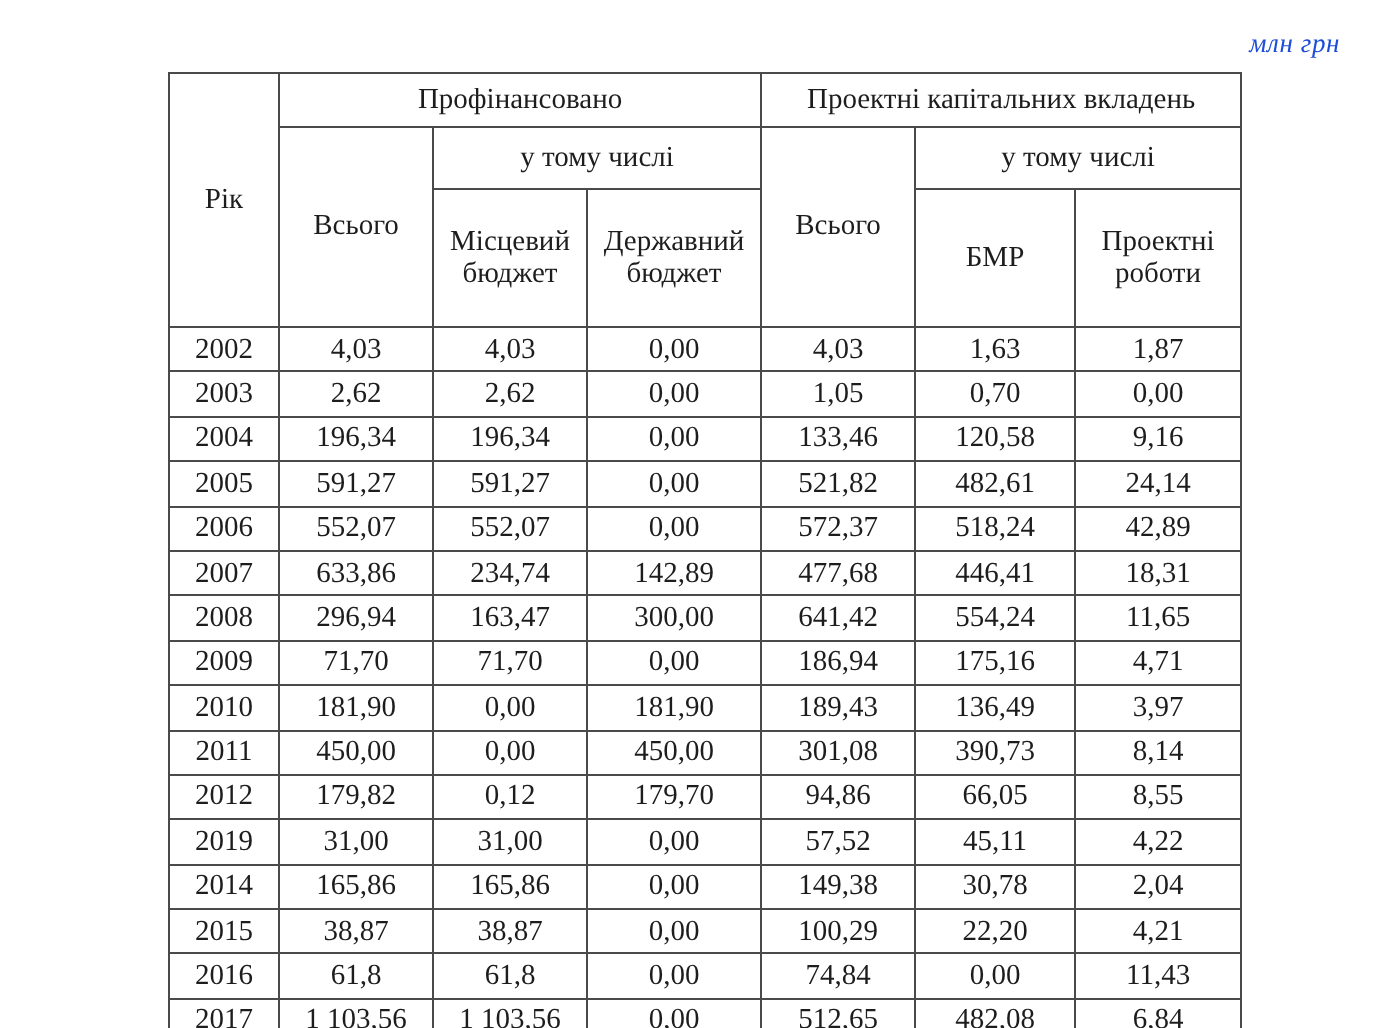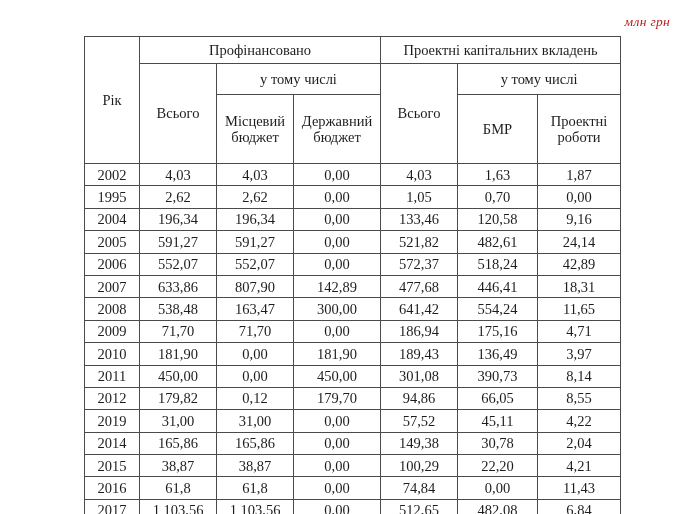--- a/index.html
+++ b/index.html
@@ -29,21 +29,21 @@
     overflow: hidden;
     letter-spacing: 0.5px;
   }
 
   .unit-label {
     position: absolute;
     right: 26px;
     top: 14px;
     font-style: italic;
     font-size: 13.5px;
-    color: #b91c1c;
+    color: #1d4ed8;
     letter-spacing: 0.3px;
   }
 
   .table-wrap {
     position: absolute;
     left: 84px;
     top: 36px;
     width: 536px;
   }
 
@@ -124,21 +124,21 @@
         <tr>
           <td>2002</td>
           <td>4,03</td>
           <td>4,03</td>
           <td>0,00</td>
           <td>4,03</td>
           <td>1,63</td>
           <td>1,87</td>
         </tr>
         <tr>
-          <td>1995</td>
+          <td>2003</td>
           <td>2,62</td>
           <td>2,62</td>
           <td>0,00</td>
           <td>1,05</td>
           <td>0,70</td>
           <td>0,00</td>
         </tr>
         <tr>
           <td>2004</td>
           <td>196,34</td>
@@ -162,29 +162,29 @@
           <td>552,07</td>
           <td>552,07</td>
           <td>0,00</td>
           <td>572,37</td>
           <td>518,24</td>
           <td>42,89</td>
         </tr>
         <tr>
           <td>2007</td>
           <td>633,86</td>
-          <td>807,90</td>
+          <td>234,74</td>
           <td>142,89</td>
           <td>477,68</td>
           <td>446,41</td>
           <td>18,31</td>
         </tr>
         <tr>
           <td>2008</td>
-          <td>538,48</td>
+          <td>296,94</td>
           <td>163,47</td>
           <td>300,00</td>
           <td>641,42</td>
           <td>554,24</td>
           <td>11,65</td>
         </tr>
         <tr>
           <td>2009</td>
           <td>71,70</td>
           <td>71,70</td>

